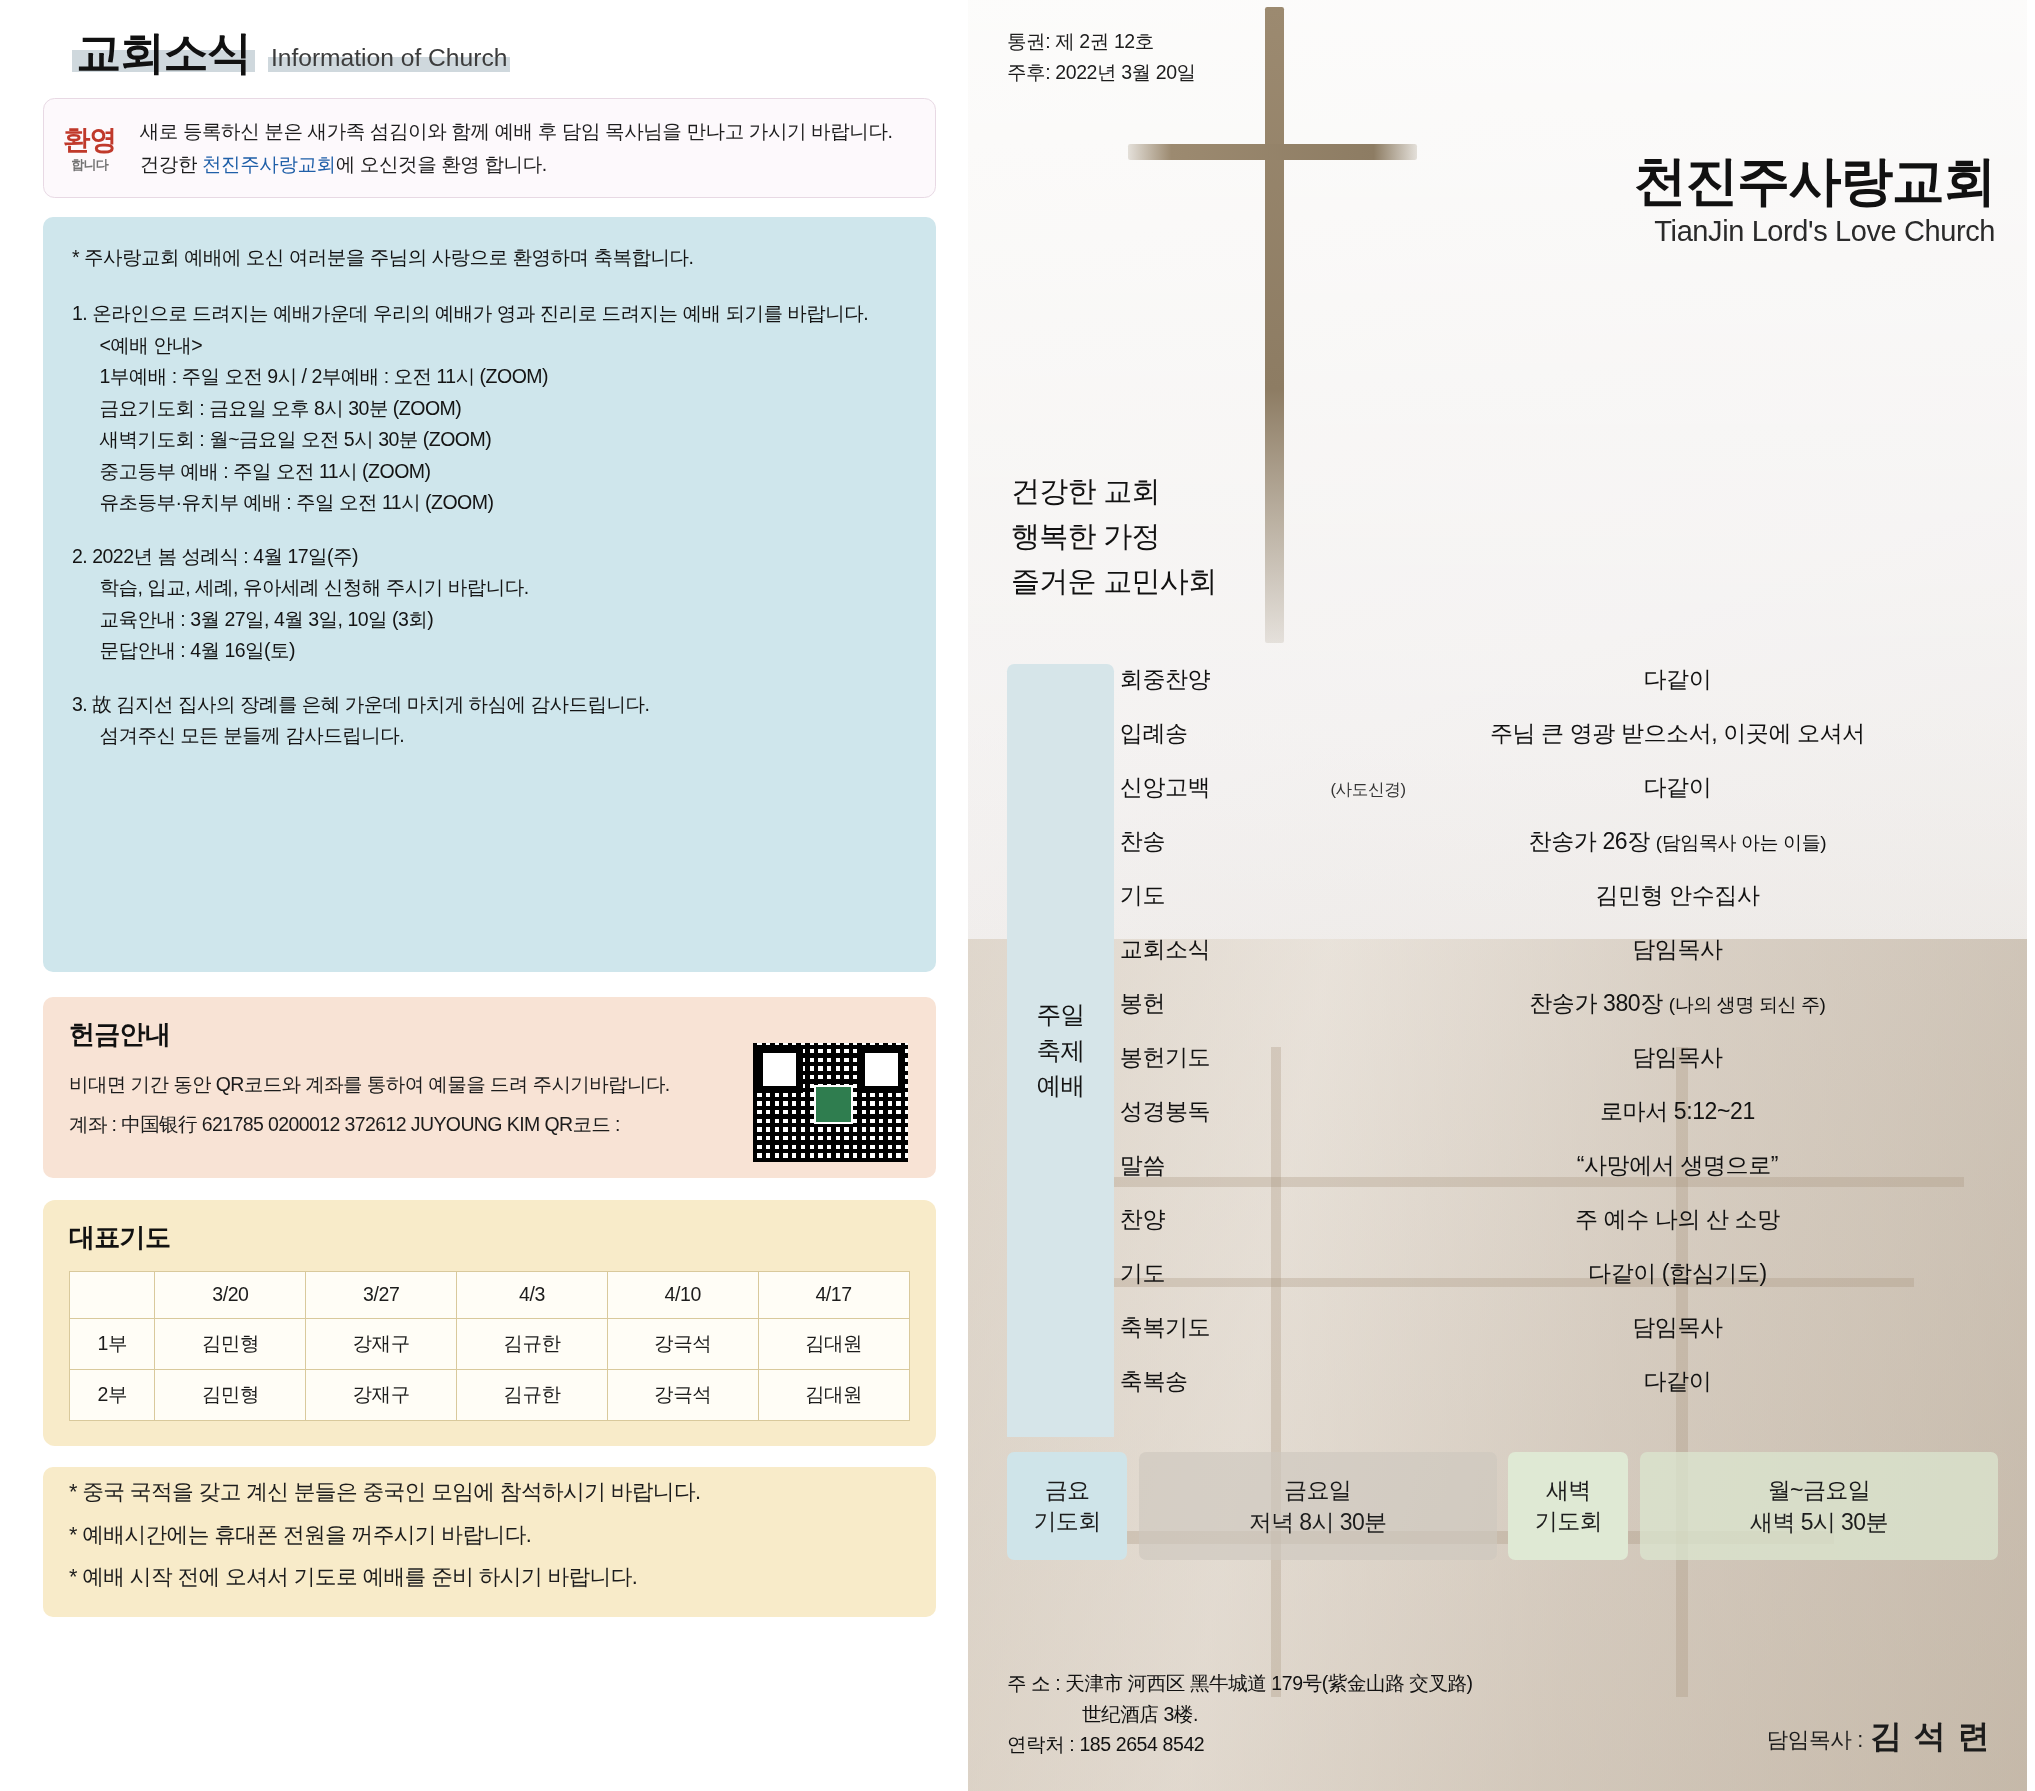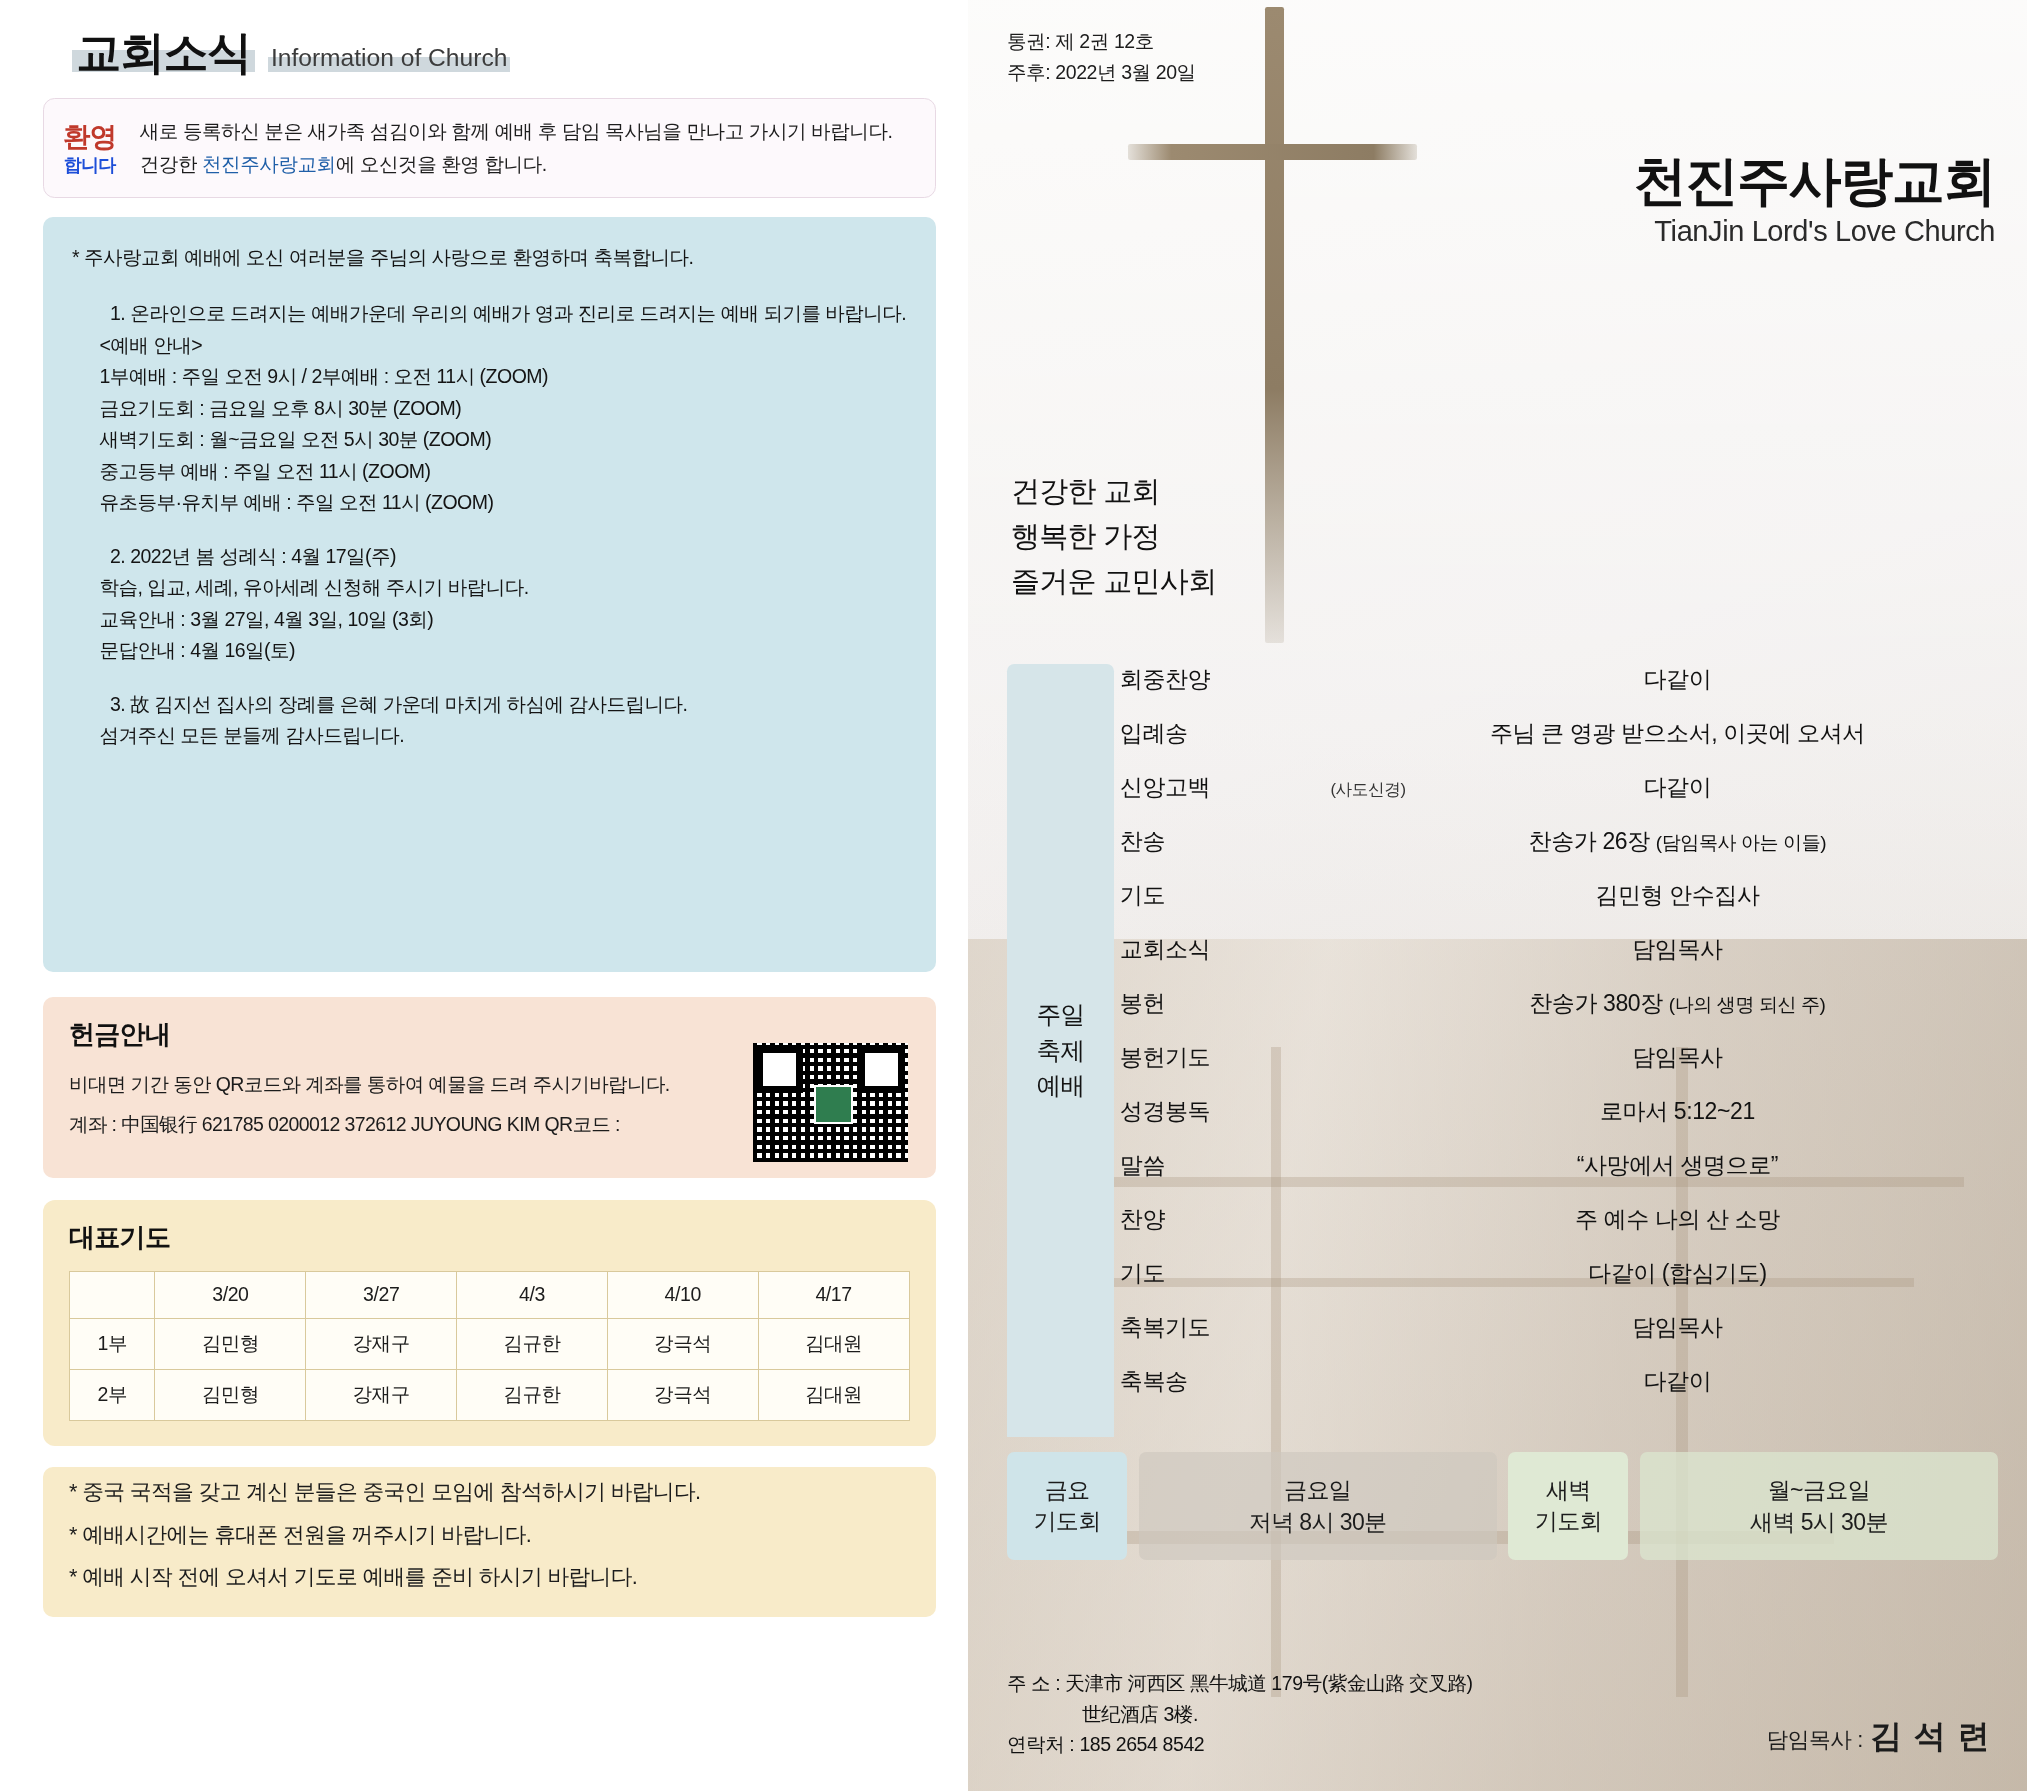--- a/index.html
+++ b/index.html
@@ -83,23 +83,23 @@
   }
   .welcome-badge .b1 {
     display: block;
     font-size: 27.4px;
     font-weight: bold;
     color: #c0392b;
     letter-spacing: -0.7px;
   }
   .welcome-badge .b2 {
     display: block;
-    font-size: 18px;
+    font-size: 13px;
     font-weight: bold;
-    color: #1d4ed8;
+    color: #737373;
     letter-spacing: -0.7px;
   }
   .welcome-text {
     font-size: 19.5px;
     line-height: 1.7;
     color: #1d1d1d;
     letter-spacing: -0.4px;
   }
   .welcome-text .hl { color: #1f5fa8; }
 
@@ -121,21 +121,20 @@
   }
   .notice .lead {
     margin-bottom: 24.6px;
     text-indent: 0;
   }
   .notice .item {
     margin-bottom: 21.7px;
   }
   .notice .item .num-line {
     display: block;
-    margin-left: 38px;
   }
   .notice .sub {
     display: block;
     padding-left: 27.4px;
   }
 
   
   .offering {
     background: #f8e3d5;
     border-radius: 10px;

